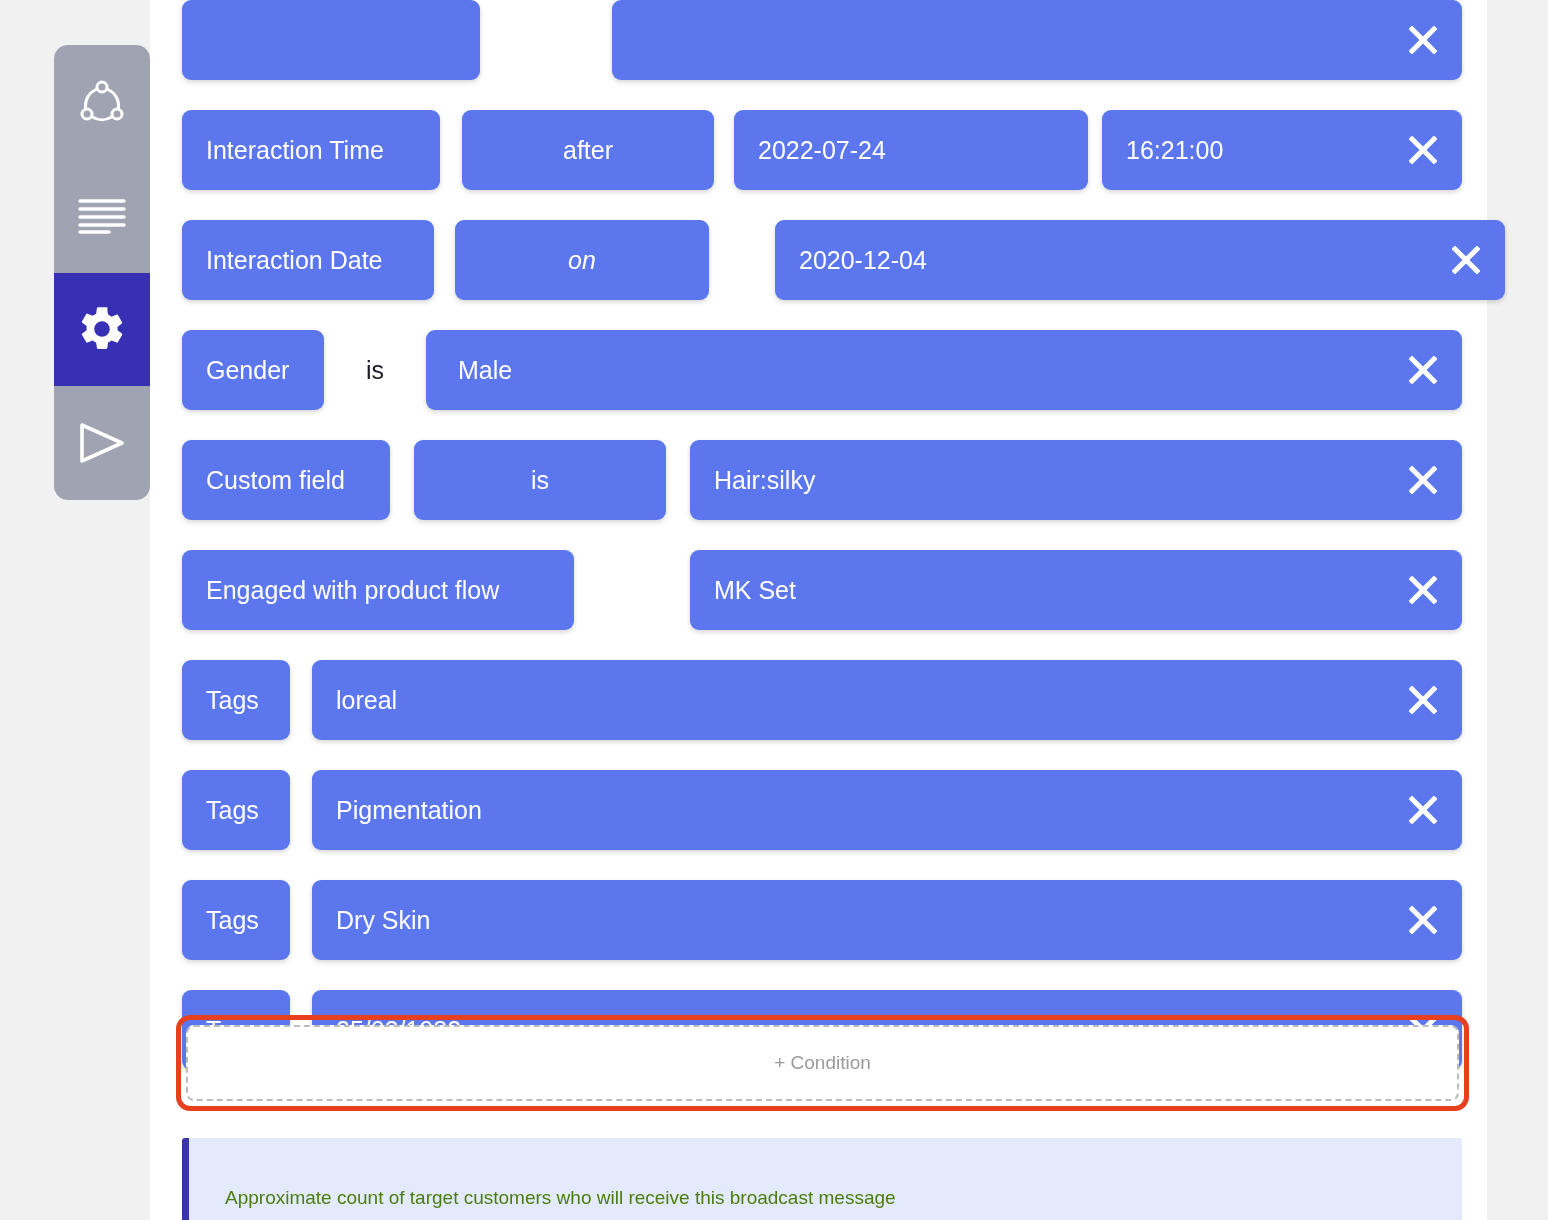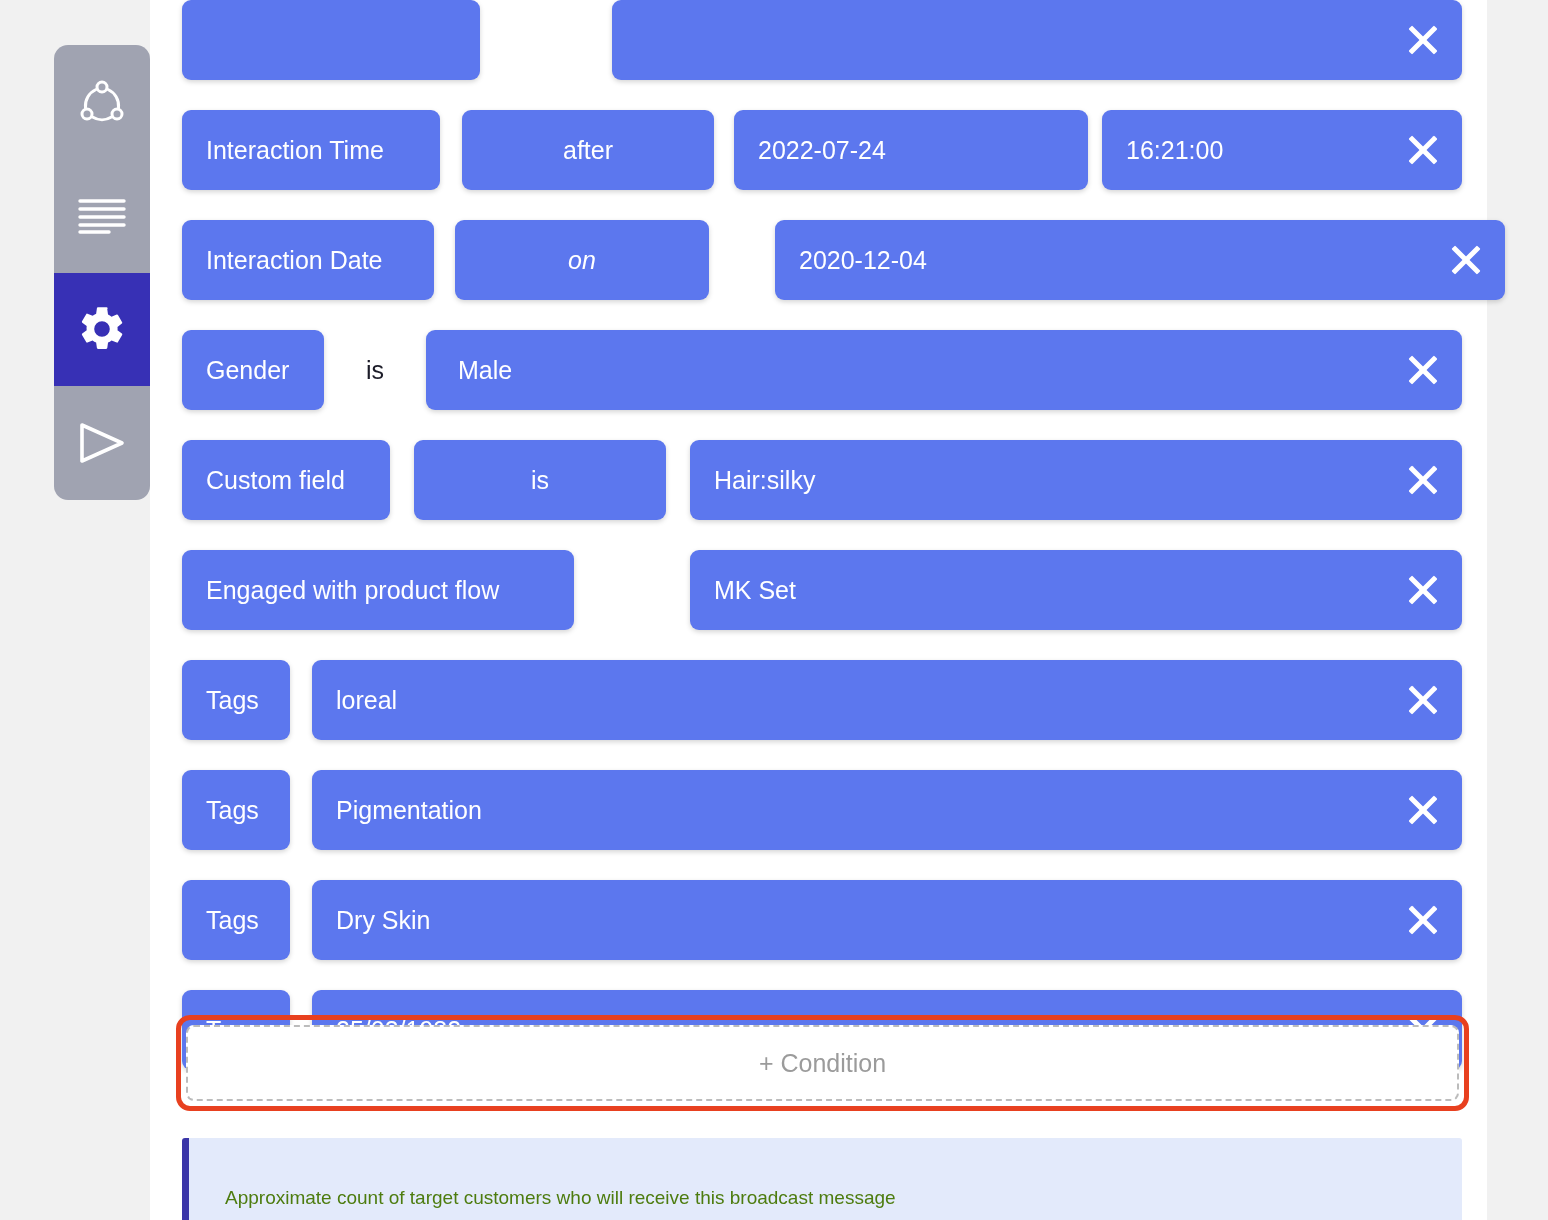--- a/index.html
+++ b/index.html
@@ -124,21 +124,21 @@
   #add-btn {
     width: 100%;
     height: 100%;
     border: 2px dashed #bcbcbc;
     border-radius: 8px;
     background: #ffffff;
     display: flex;
     align-items: center;
     justify-content: center;
     color: #9b9b9b;
-    font-size: 25px;
+    font-size: 19px;
     cursor: pointer;
   }
 
   
   #info-box {
     position: absolute;
     left: 32px;
     top: 1198px;
     width: 1280px;
     height: 120px;

